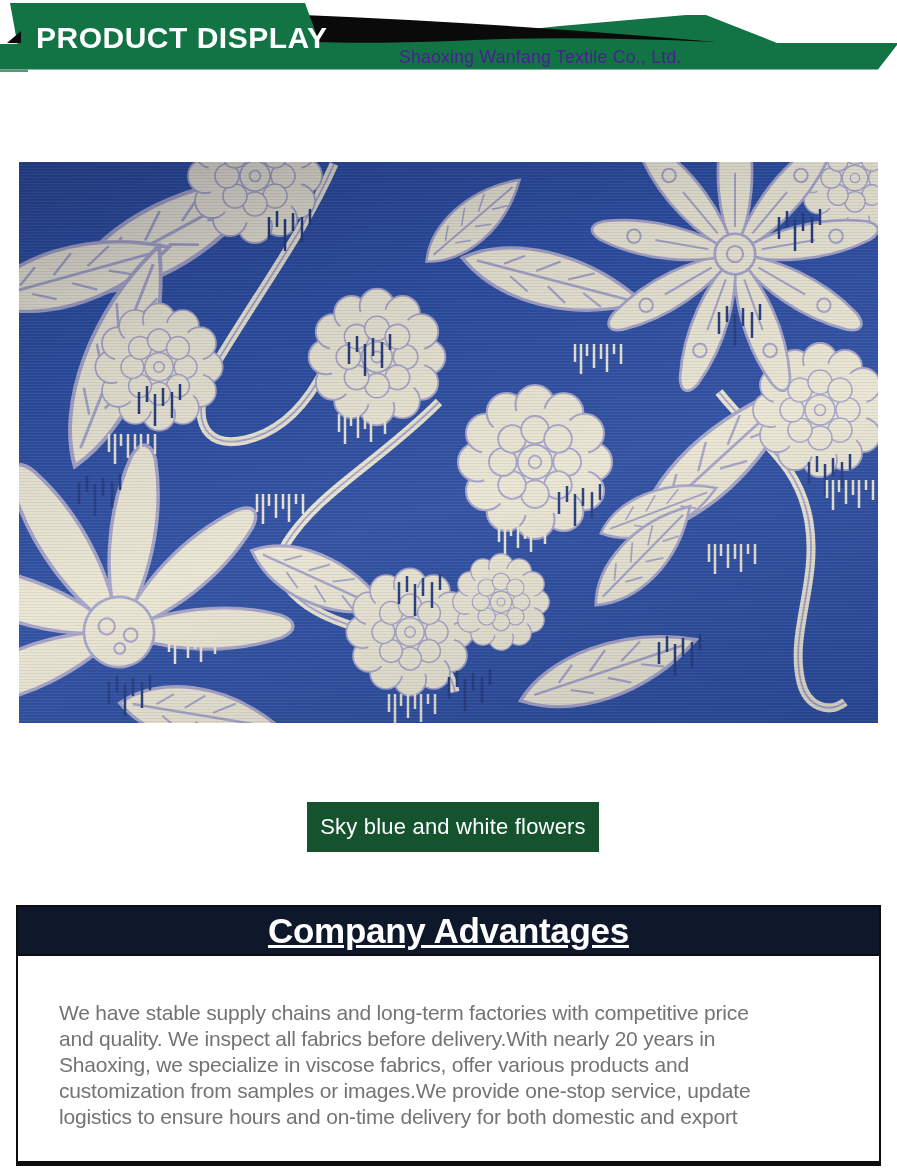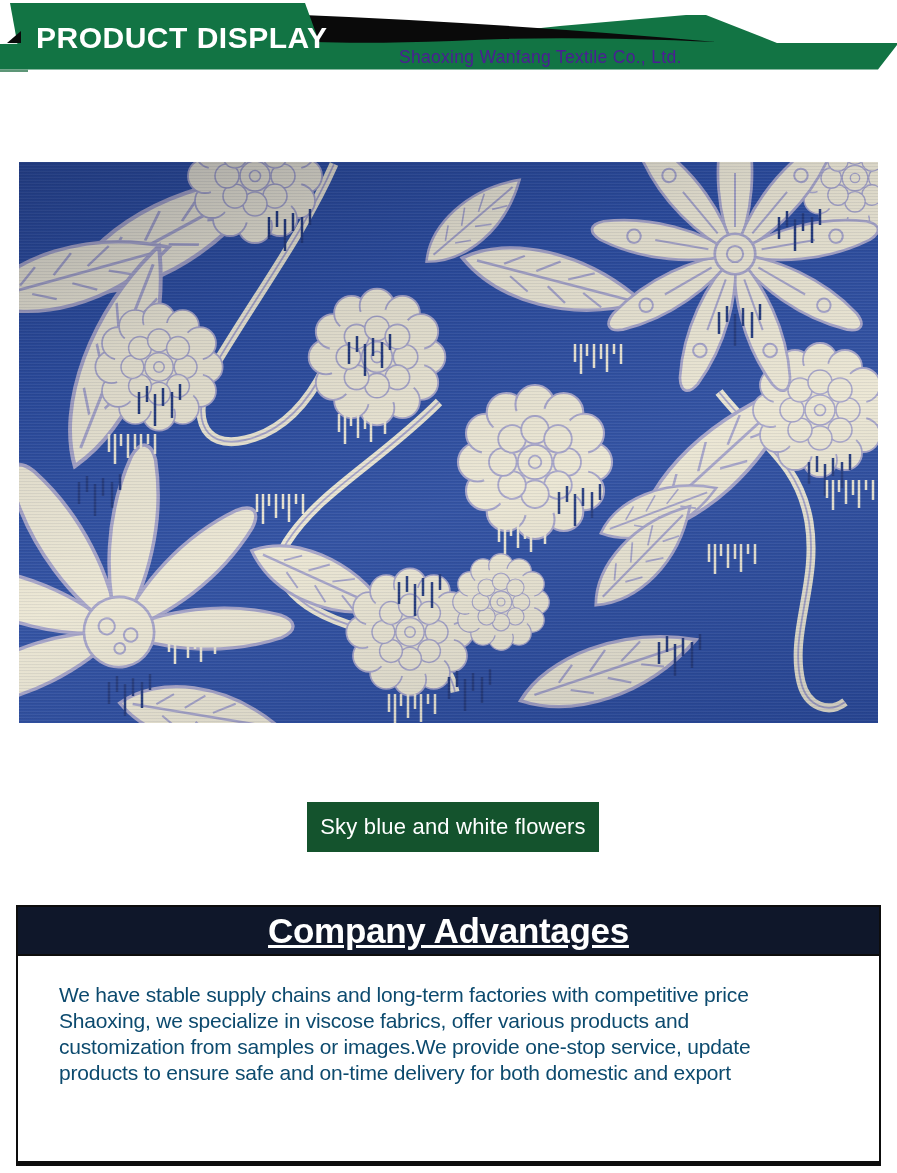--- a/index.html
+++ b/index.html
@@ -27,21 +27,21 @@
   .caption{position:absolute;left:307px;top:802px;width:292px;height:50px;
            background:#14532d;color:#ffffff;display:flex;align-items:center;justify-content:center;
            font-size:22px;letter-spacing:.2px;}
 
   
   .adv{position:absolute;left:16px;top:905px;width:865px;height:261px;
        border:2px solid #0d0d0d;border-bottom-width:5px;box-sizing:border-box;background:#ffffff;}
   .adv-head{height:47px;background:#0f172a;border-bottom:2px solid #0d0d0d;
             display:flex;align-items:center;justify-content:center;
             color:#ffffff;font-size:35px;font-weight:bold;letter-spacing:-.3px;text-decoration:underline;}
-  .adv-body{padding:26px 38px 0 41px;color:#0c4a6e;font-size:21px;line-height:26px;letter-spacing:-.2px;}
+  .adv-body{padding:44px 38px 0 41px;color:#737373;font-size:21px;line-height:26px;letter-spacing:-.2px;}
   .adv-body div{white-space:nowrap;}
 </style>
 </head>
 <body>
 
 <div class="page">
 
   <svg class="hdr-svg" width="897" height="78" viewBox="0 0 897 78">
 
     <path fill="#127444" d="M0,44 L428,40 L560,26 L686,15 L706,15 L777,43 L897,43 L897,45 L878,69.5 L0,69.5 Z"></path>
@@ -210,19 +210,20 @@
     <div class="weave"></div>
     <div class="shade"></div>
   </div>
 
   <div class="caption">Sky blue and white flowers</div>
 
   <div class="adv">
     <div class="adv-head">Company Advantages</div>
     <div class="adv-body">
       <div>We have stable supply chains and long-term factories with competitive price</div>
+      <div>and quality. We inspect all fabrics before delivery.With nearly 20 years in</div>
       <div>Shaoxing, we specialize in viscose fabrics, offer various products and</div>
       <div>customization from samples or images.We provide one-stop service, update</div>
-      <div>products to ensure safe and on-time delivery for both domestic and export</div>
+      <div>logistics to ensure hours and on-time delivery for both domestic and export</div>
     </div>
   </div>
 
 </div>
 
 </body></html>

